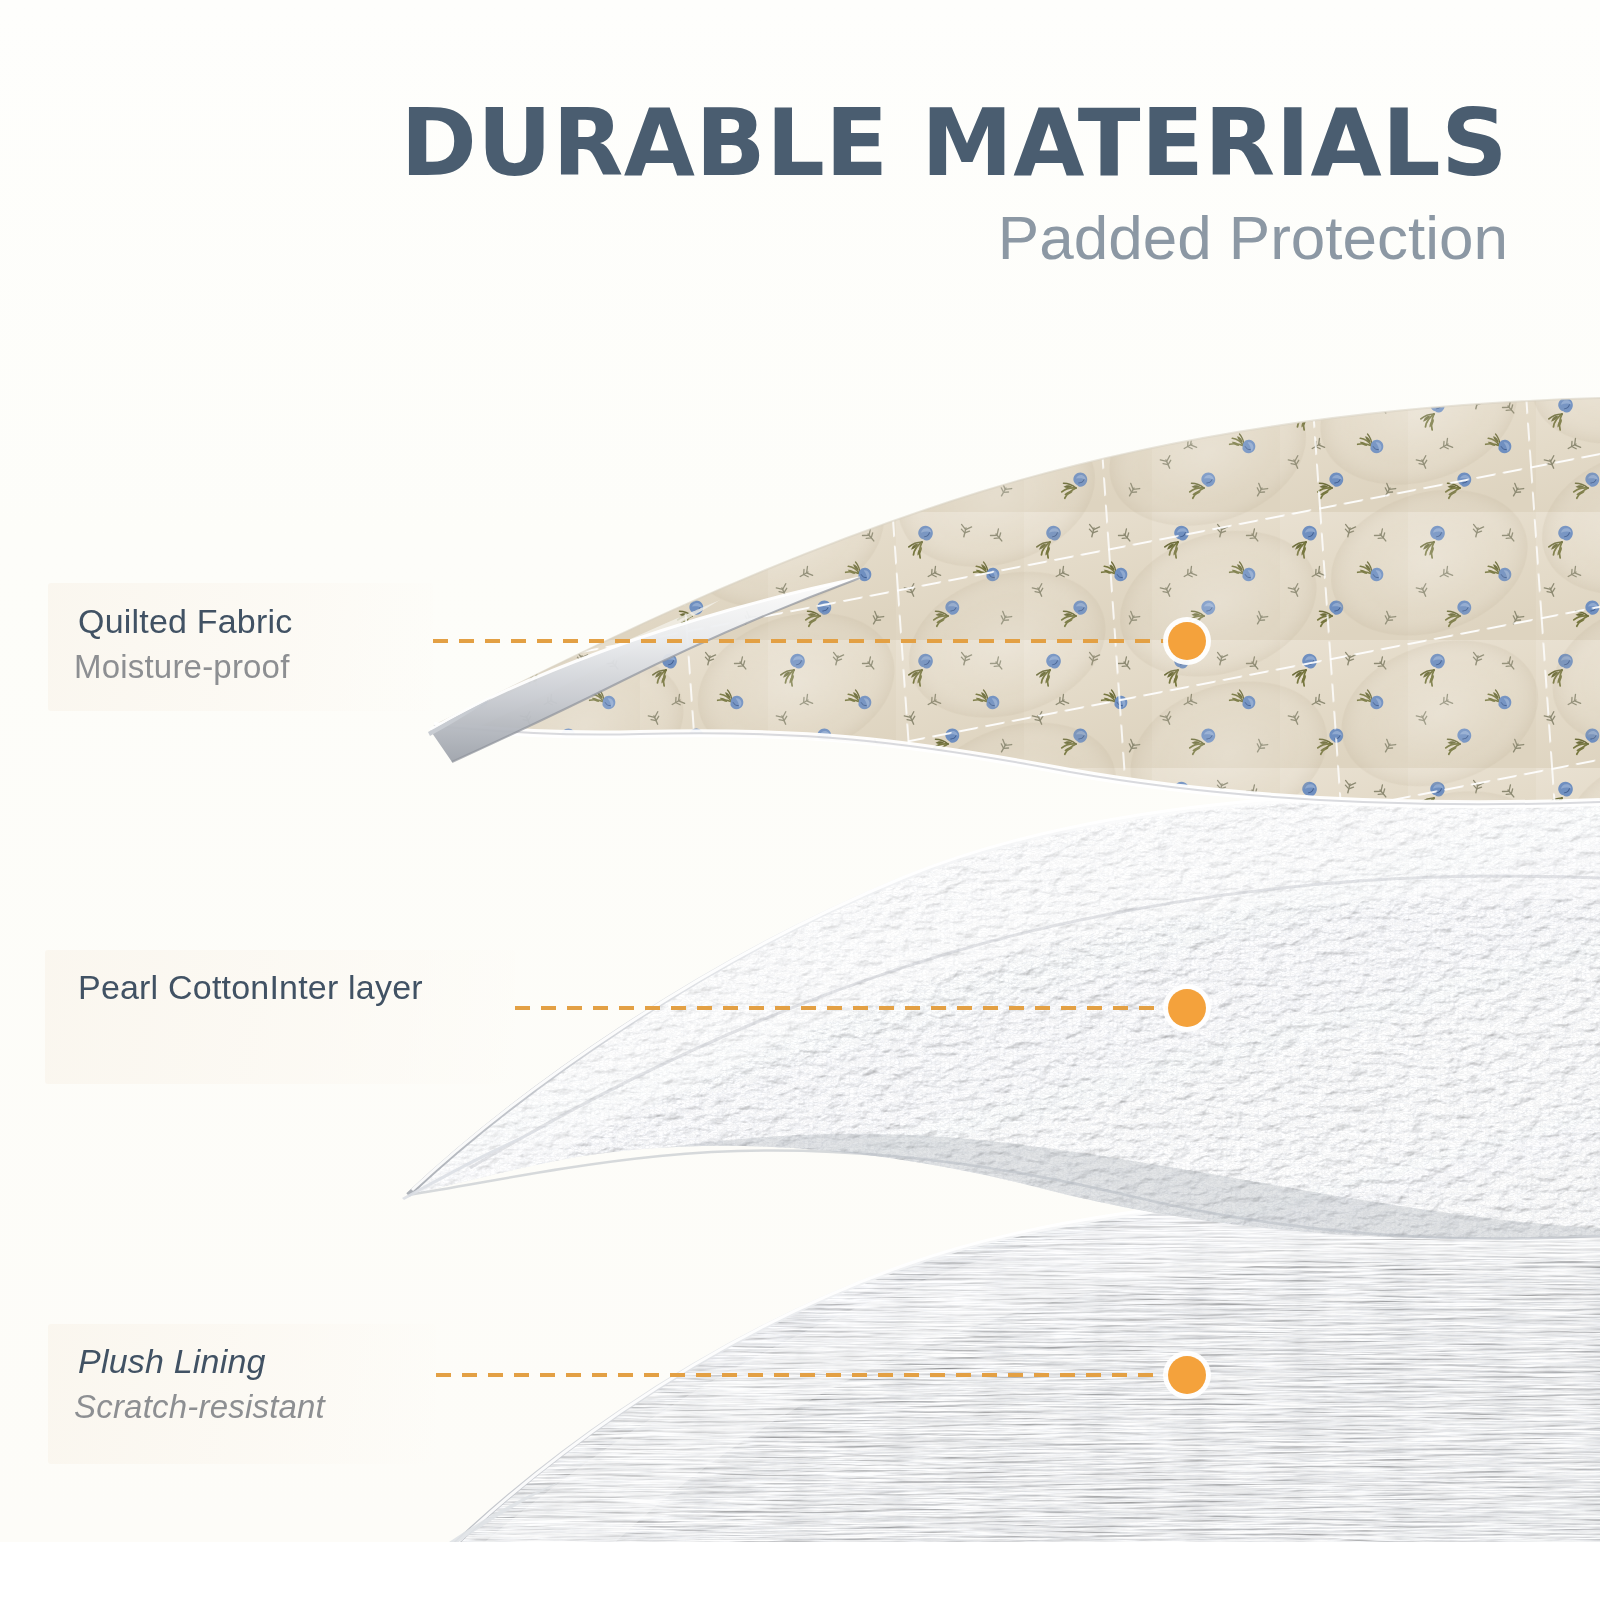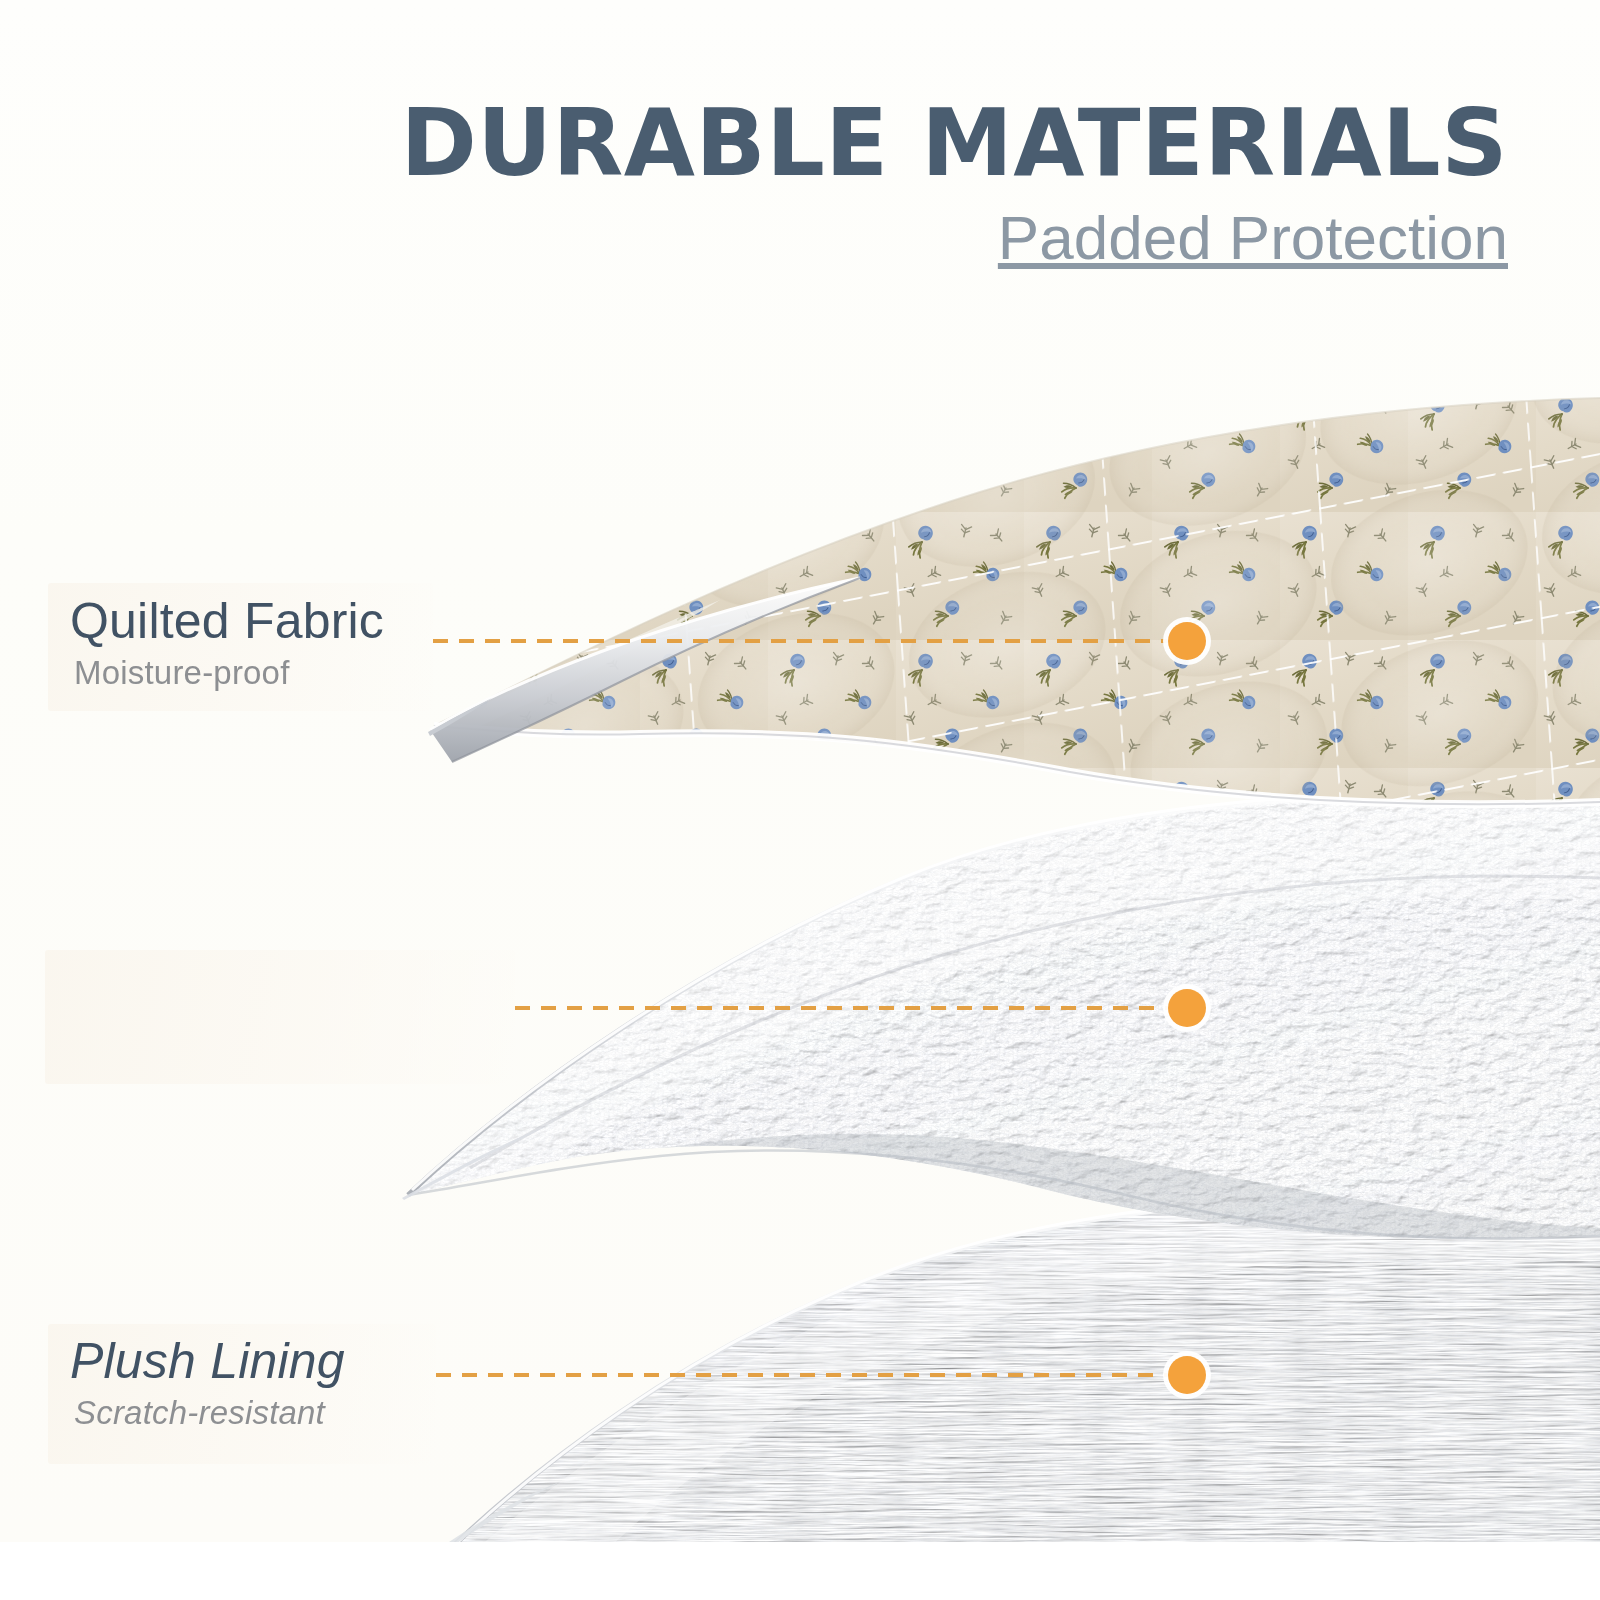--- a/index.html
+++ b/index.html
@@ -39,21 +39,20 @@
     white-space: nowrap;
   }
   #subtitle {
     margin: 12px 0 0 0;
     font-family: "Liberation Sans", sans-serif;
     font-size: 62px;
     font-weight: 400;
     color: #8c98a4;
     line-height: 1.05;
     white-space: nowrap;
-    text-decoration: underline;
   }
 
   
   #artwork {
     position: absolute;
     left: 0;
     top: 0;
     width: 1600px;
     height: 1600px;
     z-index: 10;
@@ -68,26 +67,26 @@
     position: absolute;
     background: linear-gradient(100deg, rgba(250,246,238,0.92) 0%, rgba(252,249,243,0.80) 60%, rgba(253,252,248,0.25) 100%);
     border-radius: 3px;
   }
   .callout-text {
     position: absolute;
     white-space: nowrap;
   }
   .callout-title {
     font-family: "Liberation Sans", sans-serif;
-    font-size: 50px;
+    font-size: 34px;
     font-weight: 400;
     color: #415264;
     letter-spacing: 0.2px;
     line-height: 1.0;
-    margin: 4px;
+    margin: 12px;
   }
   .callout-sub {
     font-family: "Liberation Sans", sans-serif;
     font-size: 33px;
     font-weight: 400;
     color: #8d8f92;
     letter-spacing: 0.2px;
     line-height: 1.0;
     margin: 10px 0 0 8px;
   }
@@ -333,20 +332,21 @@
       <p class="callout-title">Quilted Fabric</p>
       <p class="callout-sub">Moisture-proof</p>
     </div>
     <div class="leader" style="left:433px; top:639px; width:740px;"></div>
     <div class="dot" style="left:1168px; top:622px;"></div>
   </div>
 
   <div class="callout">
     <div class="callout-panel" style="left:45px; top:950px; width:470px; height:134px;"></div>
     <div class="callout-text" style="left:66px; top:958px;">
+      <p class="callout-title">Pearl CottonInter layer</p>
     </div>
     <div class="leader" style="left:515px; top:1006px; width:658px;"></div>
     <div class="dot" style="left:1168px; top:989px;"></div>
   </div>
 
   <div class="callout">
     <div class="callout-panel" style="left:48px; top:1324px; width:388px; height:140px;"></div>
     <div class="callout-text" style="left:66px; top:1332px;font-style:italic;">
       <p class="callout-title">Plush Lining</p>
       <p class="callout-sub">Scratch-resistant</p>

